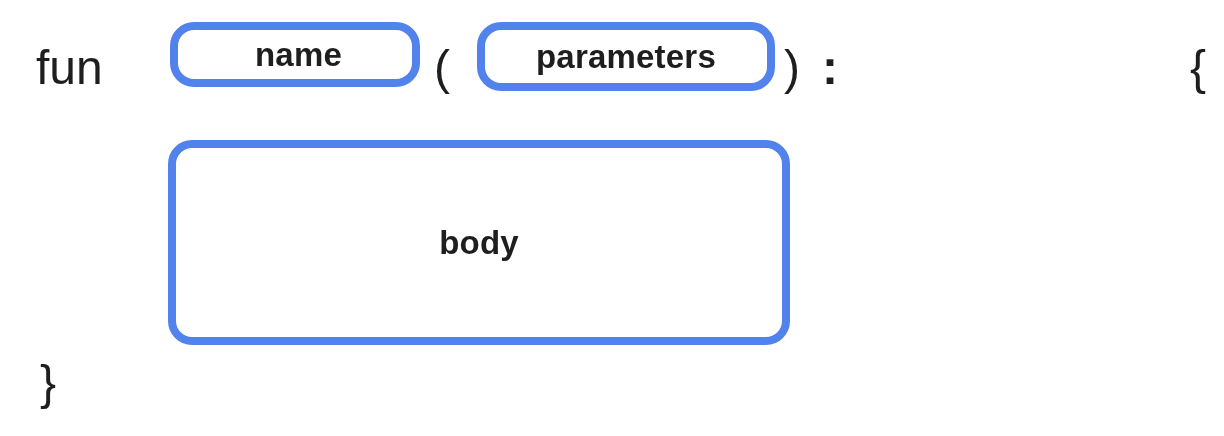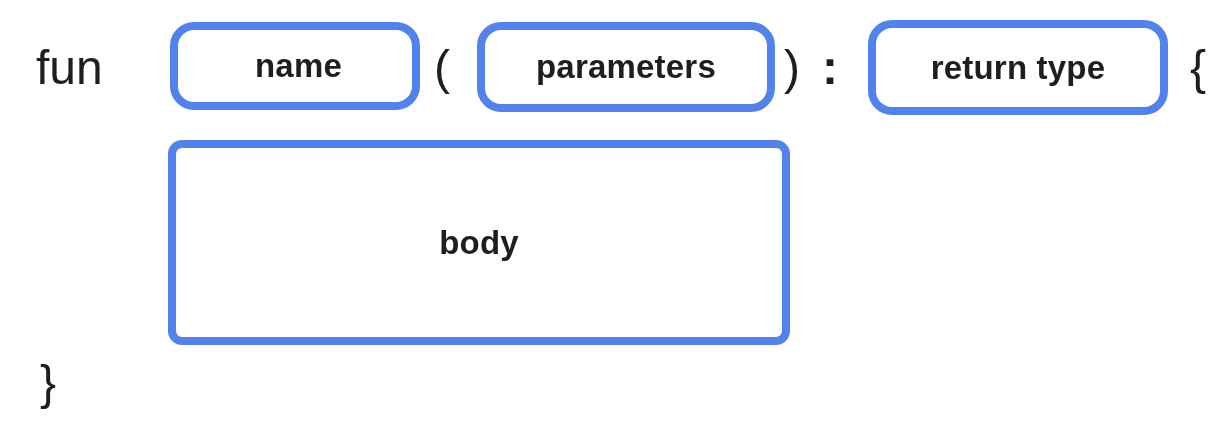--- a/index.html
+++ b/index.html
@@ -32,24 +32,24 @@
     justify-content: center;
   }
   .slot-label {
     font-family: "Liberation Sans", sans-serif;
     font-weight: 700;
     font-size: 33px;
     letter-spacing: 0.2px;
     color: var(--text);
     white-space: nowrap;
   }
-  #box-name        { left: 170px; top: 22px;  width: 250px; height: 88px; padding-left: 7px;  }
-  #box-parameters  { left: 477px; top: 22px;  width: 298px; height: 90px;  }
+  #box-name        { left: 170px; top: 22px;  width: 250px; height: 65px; padding-left: 7px;  }
+  #box-parameters  { left: 477px; top: 22px;  width: 298px; height: 69px;  }
   #box-return-type { left: 868px; top: 20px;  width: 300px; height: 95px;  }
-  #box-body        { left: 168px; top: 140px; width: 622px; height: 205px; border-radius: 14px; }
+  #box-body        { left: 168px; top: 140px; width: 622px; height: 205px; }
 
   
   .code {
     position: absolute;
     font-family: Liberation Sans, sans-serif;
     font-size: 48px;
     font-weight: 400;
     color: var(--text);
     line-height: 95px;  
     white-space: pre;
@@ -75,23 +75,20 @@
   <span class="code" id="open-paren">(</span>
 
   <div class="slot-box" id="box-parameters">
     <span class="slot-label">parameters</span>
   </div>
 
   <span class="code" id="close-paren">)</span>
 
   <span class="code" id="colon">:</span>
 
-  <div class="slot-box" id="box-return-type">
-    <span class="slot-label">return type</span>
-  </div>
 
   <span class="code" id="open-brace">{</span>
 
   <div class="slot-box" id="box-body">
     <span class="slot-label">body</span>
   </div>
 
   <span class="code" id="close-brace">}</span>
 
 </div>

